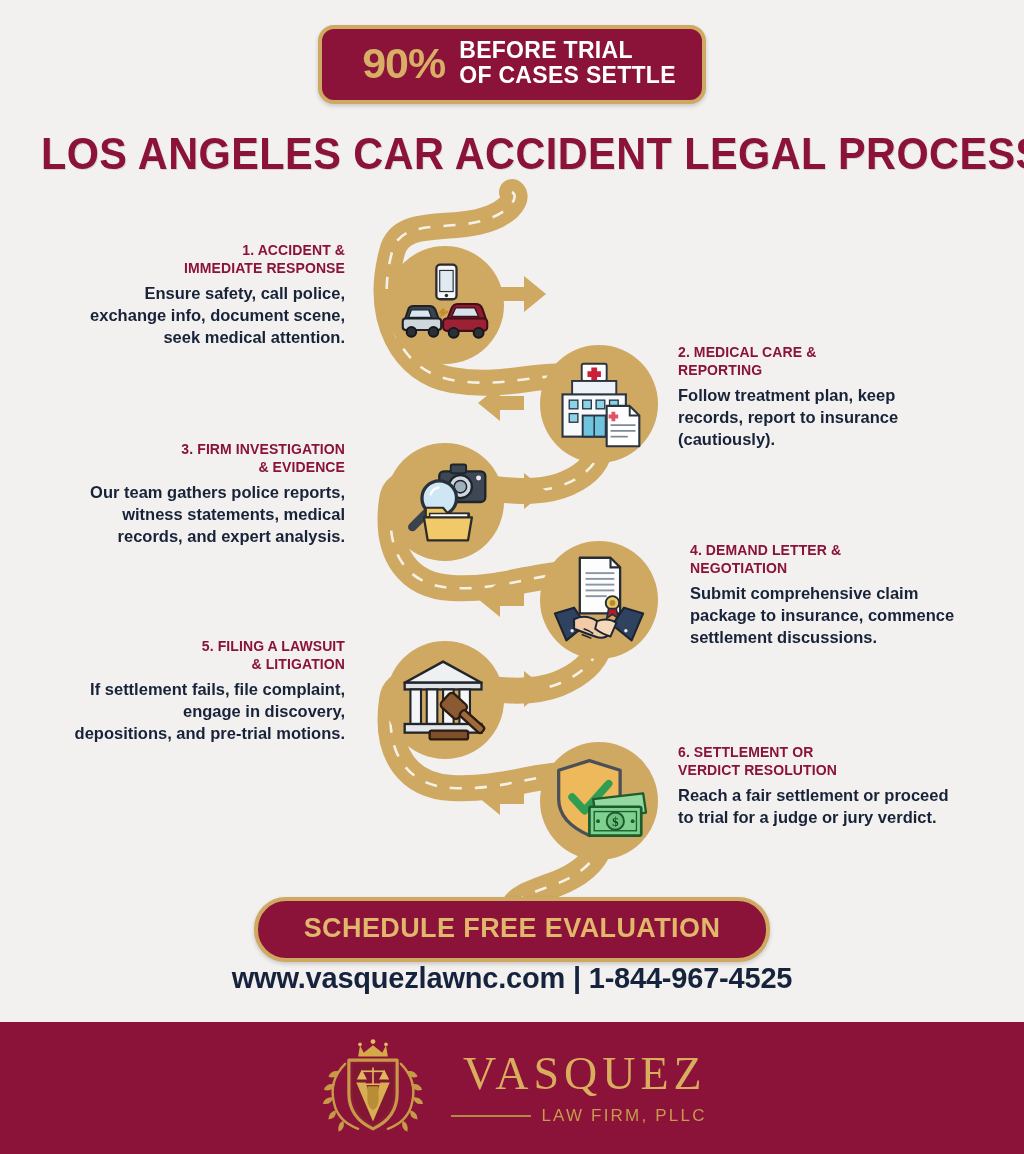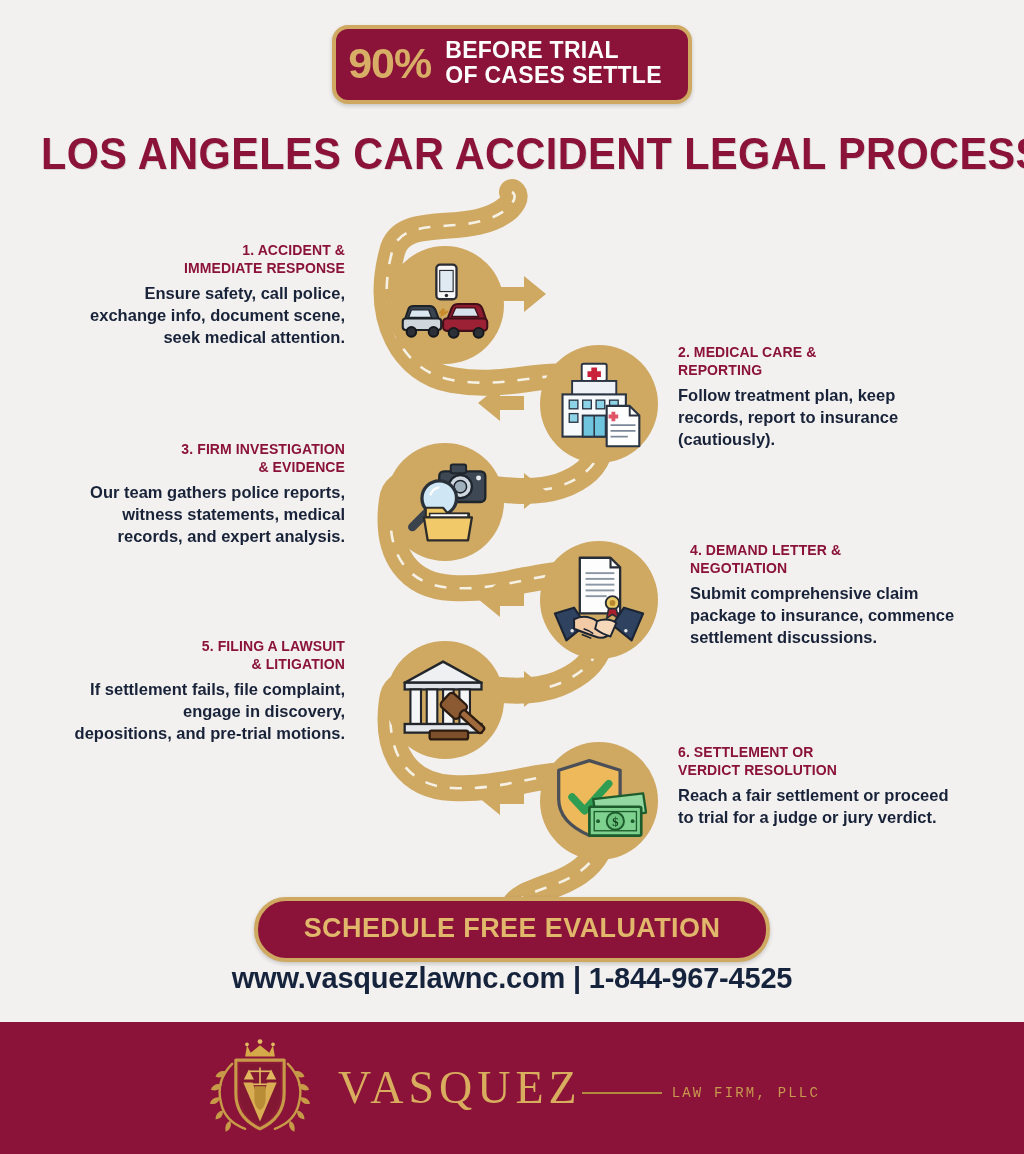--- a/index.html
+++ b/index.html
@@ -19,21 +19,21 @@
   
   .badge-wrap {
     position:absolute; left:0; right:0; top:25px;
     display:flex; justify-content:center;
   }
   .badge {
     background:#8b1238;
     border:4px solid #cba košice;
     border:4px solid #cfa961;
     border-radius:16px;
-    padding:9px 26px 11px 12px;
+    padding:9px 26px 11px 40px;
     display:flex; align-items:center; gap:14px;
     box-shadow:0 2px 4px rgba(0,0,0,.18);
   }
   .badge-pct {
     color:#d8ae66;
     font-size:43px;
     font-weight:bold;
     letter-spacing:-1px;
     line-height:1;
     font-family:"Liberation Sans", sans-serif;
@@ -114,33 +114,33 @@
     font-weight:bold;
     letter-spacing:-.2px;
   }
 
   
   .footer {
     position:absolute; left:0; bottom:0; width:1024px; height:132px;
     background:#8b1238;
     display:flex; align-items:center; justify-content:center; gap:22px;
   }
-  .brand-text { display:flex; align-items:center; }
+  .brand-text { display:flex; flex-direction:column; align-items:flex-end; }
   .brand-name {
     font-family:"Liberation Serif", serif;
     font-size:46px;
     letter-spacing:5px;
     color:#d9ad5e;
     line-height:1;
   }
   .brand-sub-row { display:flex; align-items:center; gap:10px; margin-top:9px; width:100%; }
   .brand-rule { height:2px; background:#b08a3f; flex:0 0 80px; }
   .brand-sub {
-    font-family:Liberation Mono, monospace;
-    font-size:14px;
+    font-family:Liberation Sans, sans-serif;
+    font-size:17px;
     letter-spacing:2.2px;
     color:#c79a4e;
   }
 </style>
 </head>
 <body>
 
 <div id="page">
 
   <div class="badge-wrap">

